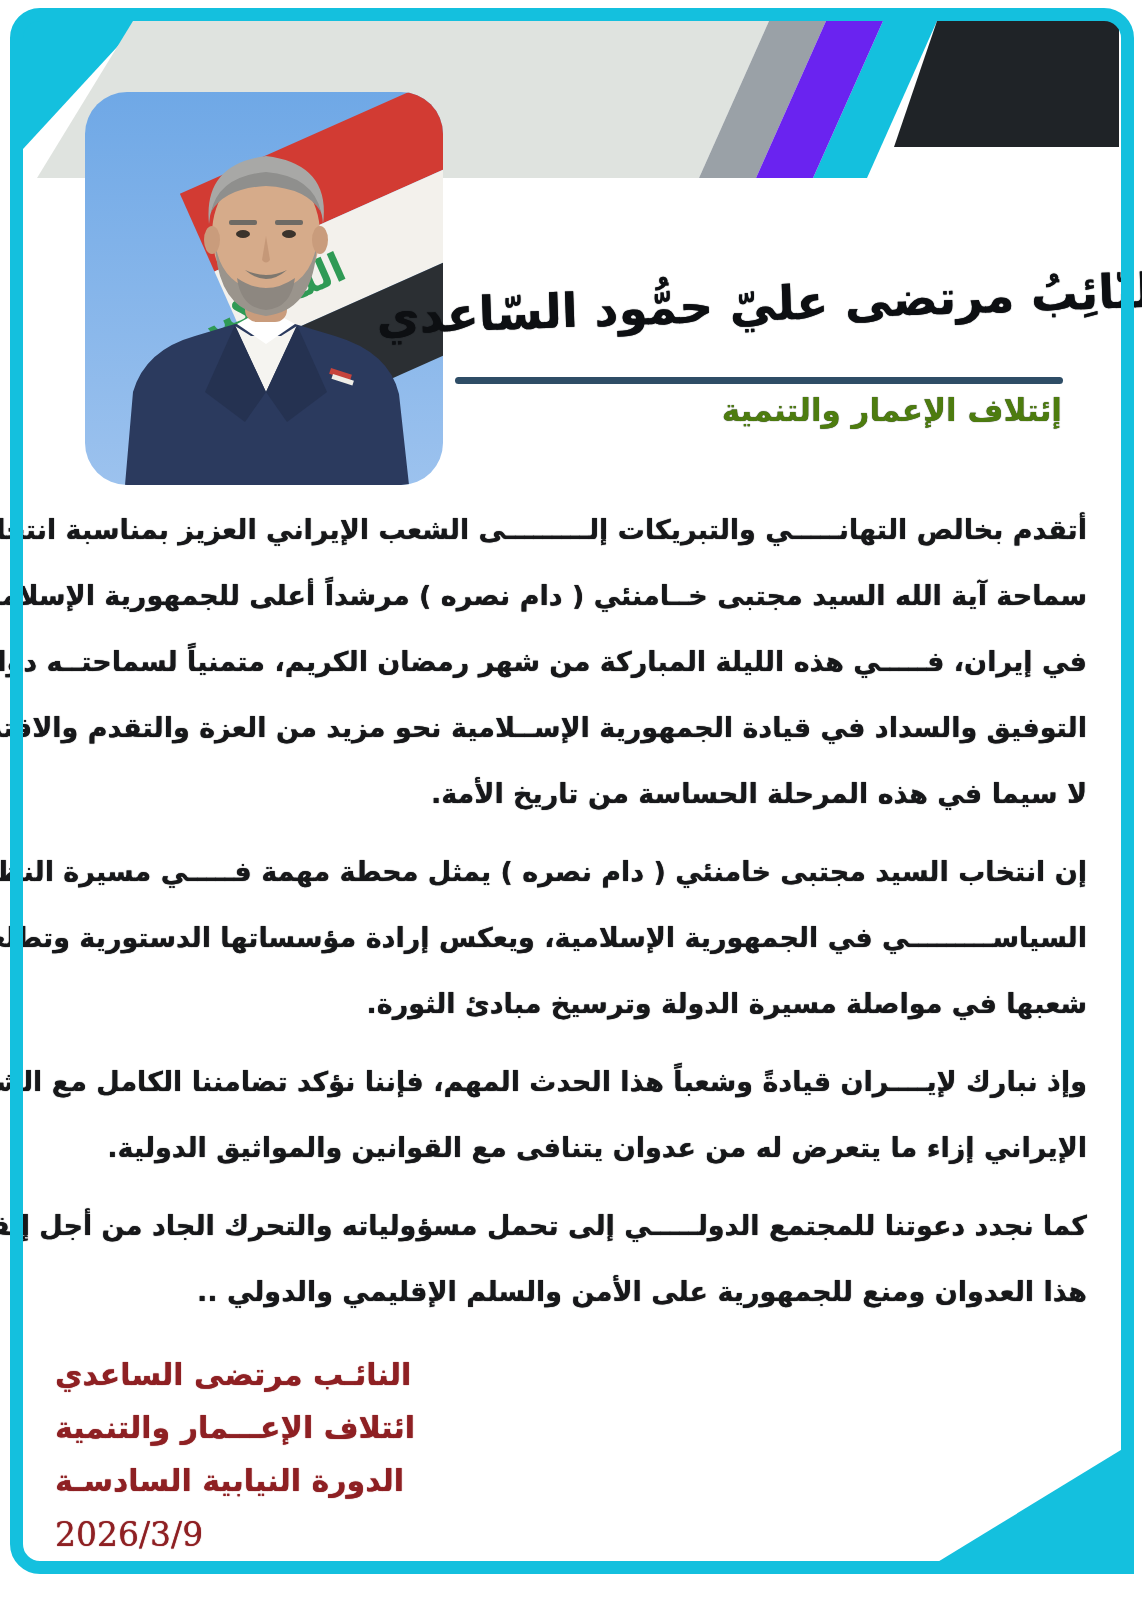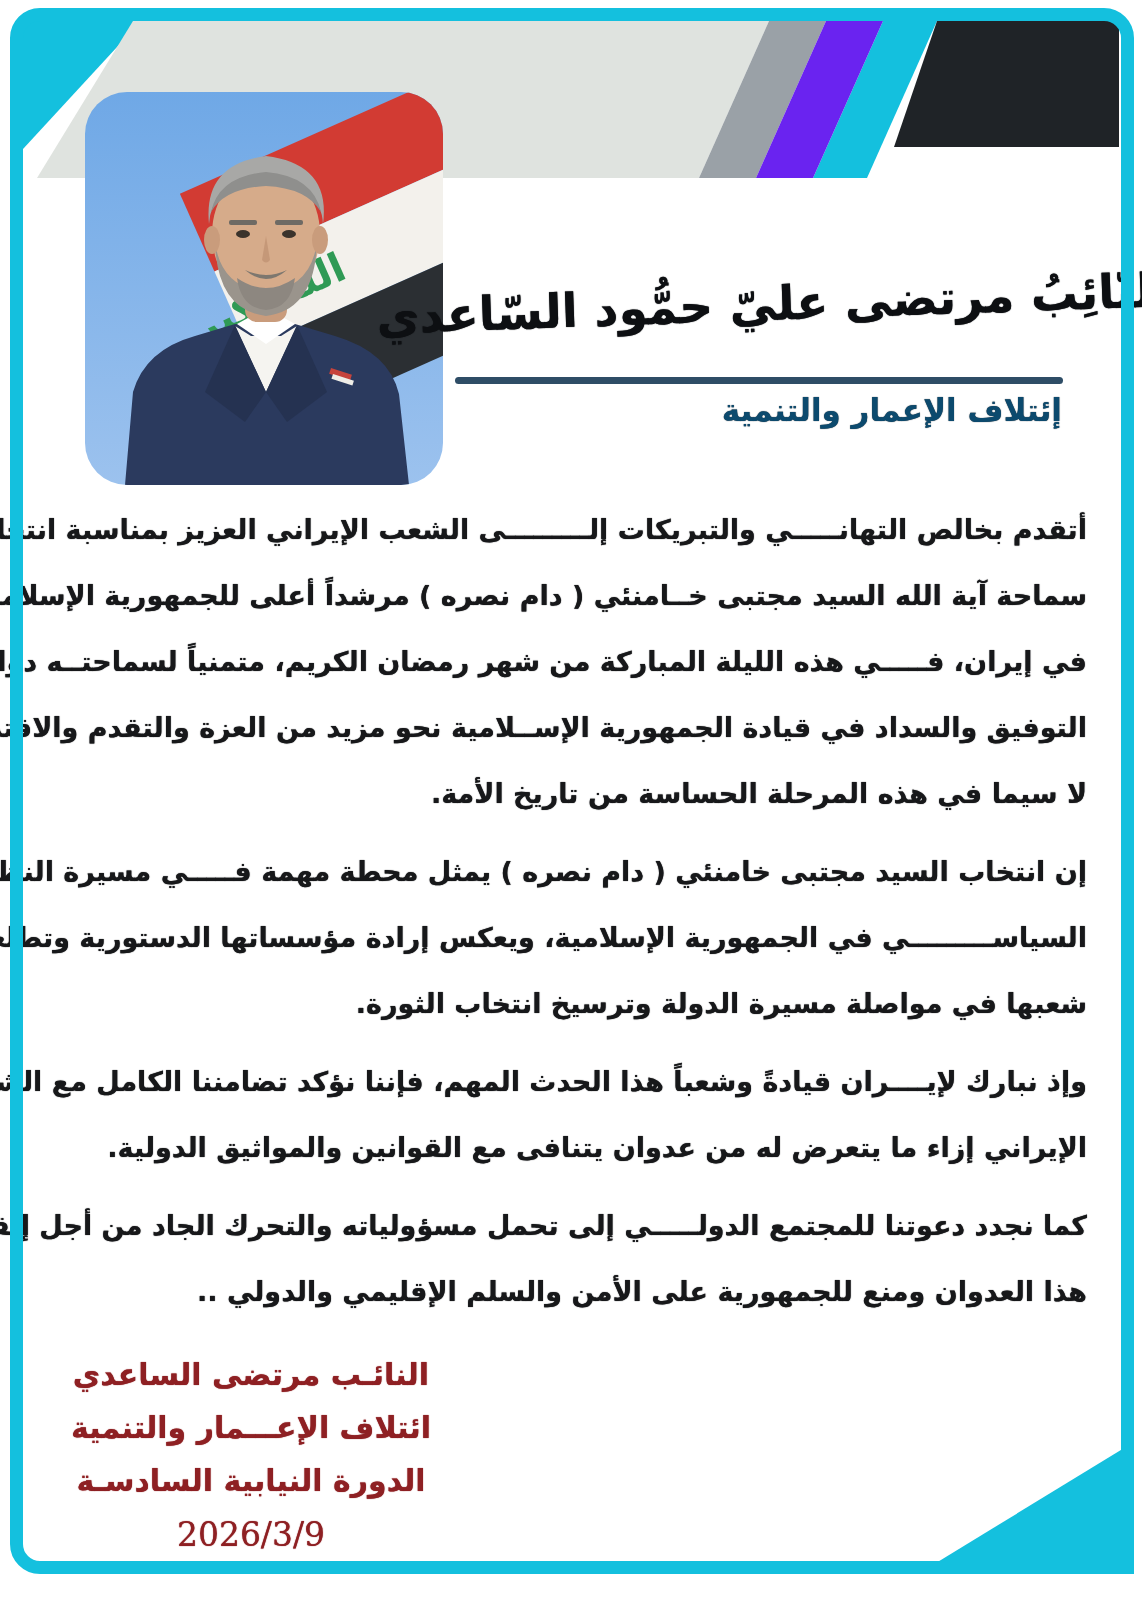--- a/index.html
+++ b/index.html
@@ -17,30 +17,30 @@
   
   #calligraphy{position:absolute;left:450px;top:238px;width:645px;height:130px;
                display:flex;align-items:center;justify-content:center;
                font-size:47px;font-weight:bold;color:#0d0f12;direction:rtl;
                transform:rotate(-2deg);text-shadow:0 0 1px #0d0f12;white-space:nowrap;}
   
   #title-rule{position:absolute;left:455px;top:377px;width:608px;height:7px;border-radius:4px;
               background:var(--rule_blue,#2e4d66);}
   
   #subtitle{position:absolute;right:80px;top:392px;font-size:31px;font-weight:bold;
-            color:#0c4a6e;direction:rtl;text-shadow:0 0 1px #23272b;}
+            color:#4d7c0f;direction:rtl;text-shadow:0 0 1px #23272b;}
   
   #statement{position:absolute;left:55px;top:497px;width:1032px;direction:rtl;
              color:#17181a;font-size:27px;font-weight:bold;}
   .paragraph{margin:0 0 12px 0;}
   .bodyline{line-height:66px;white-space:nowrap;text-align:justify;text-align-last:justify;
             text-shadow:0 0 1px #17181a;}
   .bodyline.end{text-align:center;text-align-last:right;}
   
-  #signature{position:absolute;left:55px;top:1348px;width:392px;text-align:center;direction:rtl;
+  #signature{position:absolute;left:55px;top:1348px;width:392px;text-align:left;direction:rtl;
              color:var(--signature_red,#8e2023);}
   .sig-line{font-size:30px;font-weight:bold;line-height:53px;text-shadow:0 0 1px var(--signature_red,#8e2023);}
   #signature-date{font-family:"DejaVu Serif",serif;font-size:33px;font-weight:normal;line-height:56px;
                   direction:ltr;}
   
   #corner-tri{position:absolute;left:918px;top:1442px;width:216px;height:132px;
               background:var(--accent_cyan,#14c0de);
               clip-path:polygon(100% 0,100% 100%,0 100%);}
 </style>
 </head>
@@ -132,21 +132,21 @@
 
           <div class="bodyline end">لا سيما في هذه المرحلة الحساسة من تاريخ الأمة.</div>
         </div>
 
       <div class="paragraph">
 
           <div class="bodyline">إن انتخاب السيد مجتبى خامنئي ( دام نصره )  يمثل محطة مهمة فـــــي مسيرة النظام</div>
 
           <div class="bodyline">السياســـــــــي في الجمهورية الإسلامية، ويعكس إرادة مؤسساتها الدستورية وتطلعات</div>
 
-          <div class="bodyline end">شعبها في مواصلة مسيرة الدولة وترسيخ انتخاب الثورة.</div>
+          <div class="bodyline end">شعبها في مواصلة مسيرة الدولة وترسيخ مبادئ الثورة.</div>
         </div>
 
       <div class="paragraph">
 
           <div class="bodyline">وإذ نبارك لإيــــران قيادةً وشعباً هذا الحدث المهم، فإننا نؤكد تضامننا الكامل مع الشعب</div>
 
           <div class="bodyline end">الإيراني إزاء ما يتعرض له من عدوان يتنافى مع القوانين والمواثيق الدولية.</div>
         </div>
 
       <div class="paragraph">

